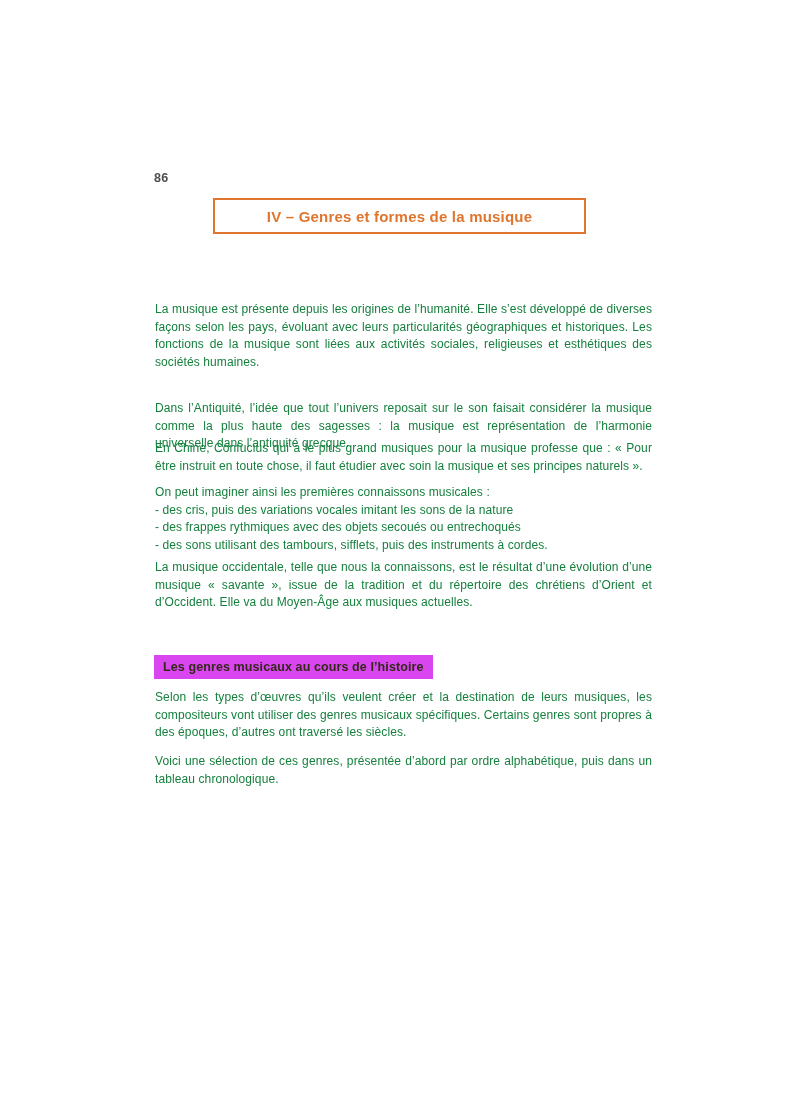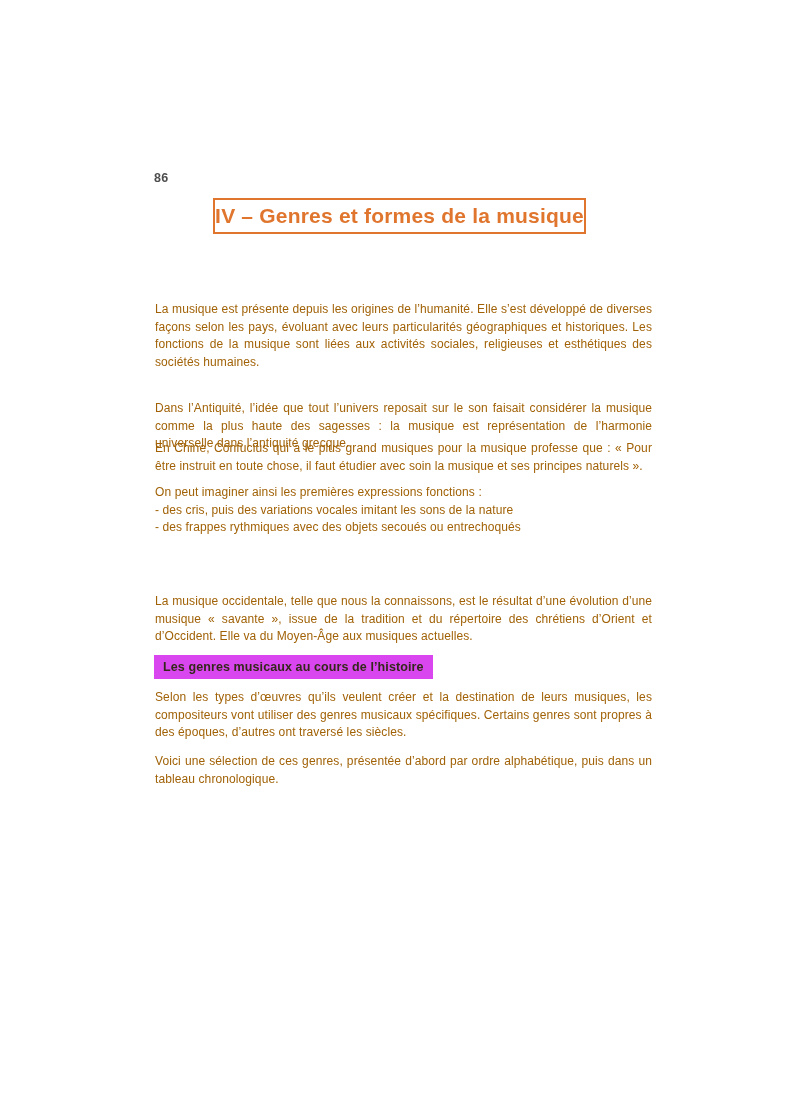--- a/index.html
+++ b/index.html
@@ -26,33 +26,33 @@
     left: 213px;
     top: 198px;
     width: 373px;
     height: 36px;
     border: 2px solid #e0752e;
     display: flex;
     align-items: center;
     justify-content: center;
   }
   .title-box .title-text {
-    font-size: 21px;
+    font-size: 15px;
     font-weight: 700;
     color: #e0752e;
     letter-spacing: 0.2px;
     white-space: nowrap;
   }
   .body-block {
     position: absolute;
     left: 155px;
     width: 497px;
     font-size: 12px;
     line-height: 17.5px;
-    color: #a16207;
+    color: #15803d;
     text-align: justify;
     letter-spacing: 0.1px;
   }
   .body-block.no-justify { text-align: left; }
   .list-line { text-align: left; }
   .section-heading-wrap {
     position: absolute;
     left: 154px;
     top: 655px;
   }
@@ -88,26 +88,27 @@
     <span class="title-text">IV – Genres et formes de la musique</span>
   </div>
 
   <div class="body-block" style="top:301px;">La musique est présente depuis les origines de l’humanité. Elle s’est développé de diverses façons selon les pays, évoluant avec leurs particularités géographiques et historiques. Les fonctions de la musique sont liées aux activités sociales, religieuses et esthétiques des sociétés humaines.</div>
 
   <div class="body-block" style="top:400px;">Dans l’Antiquité, l’idée que tout l’univers reposait sur le son faisait considérer la musique comme la plus haute des sagesses : la musique est représentation de l’harmonie universelle dans l’antiquité grecque.</div>
 
   <div class="body-block" style="top:440px;">En Chine, Confucius qui a le plus grand musiques pour la musique professe que : « Pour être instruit en toute chose, il faut étudier avec soin la musique et ses principes naturels ».</div>
 
   <div class="body-block no-justify" style="top:484px;">
-    <div class="list-line">On peut imaginer ainsi les premières expressions fonctions :</div>
+    <div class="list-line">On peut imaginer ainsi les premières connaissons musicales :</div>
     <div class="list-line">- des cris, puis des variations vocales imitant les sons de la nature</div>
     <div class="list-line">- des frappes rythmiques avec des objets secoués ou entrechoqués</div>
+    <div class="list-line">- des sons utilisant des tambours, sifflets, puis des instruments à cordes.</div>
   </div>
 
-  <div class="body-block" style="top:559px;margin-top:34px;">La musique occidentale, telle que nous la connaissons, est le résultat d’une évolution d’une musique « savante », issue de la tradition et du répertoire des chrétiens d’Orient et d’Occident. Elle va du Moyen-Âge aux musiques actuelles.</div>
+  <div class="body-block" style="top:559px;">La musique occidentale, telle que nous la connaissons, est le résultat d’une évolution d’une musique « savante », issue de la tradition et du répertoire des chrétiens d’Orient et d’Occident. Elle va du Moyen-Âge aux musiques actuelles.</div>
 
   <div class="section-heading-wrap">
     <span class="section-heading">Les genres musicaux au cours de l’histoire</span>
   </div>
 
   <div class="body-block" style="top:753px;">Voici une sélection de ces genres, présentée d’abord par ordre alphabétique, puis dans un tableau chronologique.</div>
 
   <div class="body-block" style="top:689px;">Selon les types d’œuvres qu’ils veulent créer et la destination de leurs musiques, les compositeurs vont utiliser des genres musicaux spécifiques. Certains genres sont propres à des époques, d’autres ont traversé les siècles.</div>
 
   <div class="footer-mark">29142 HL</div>

